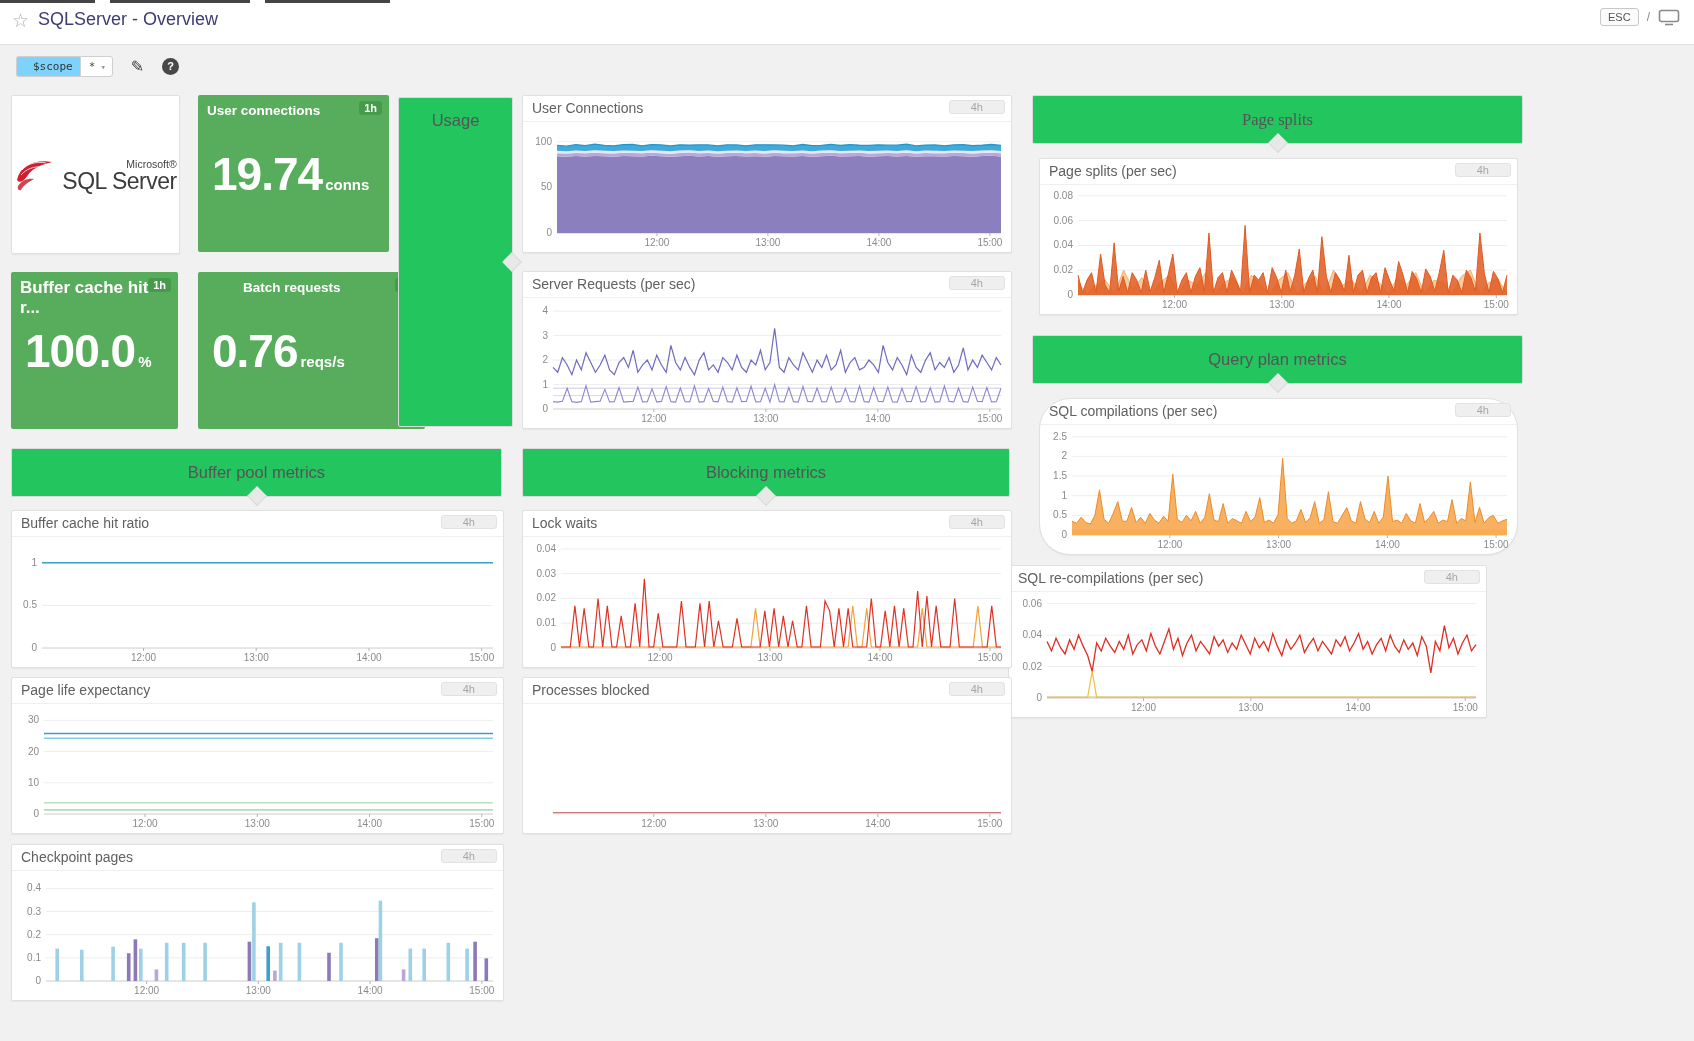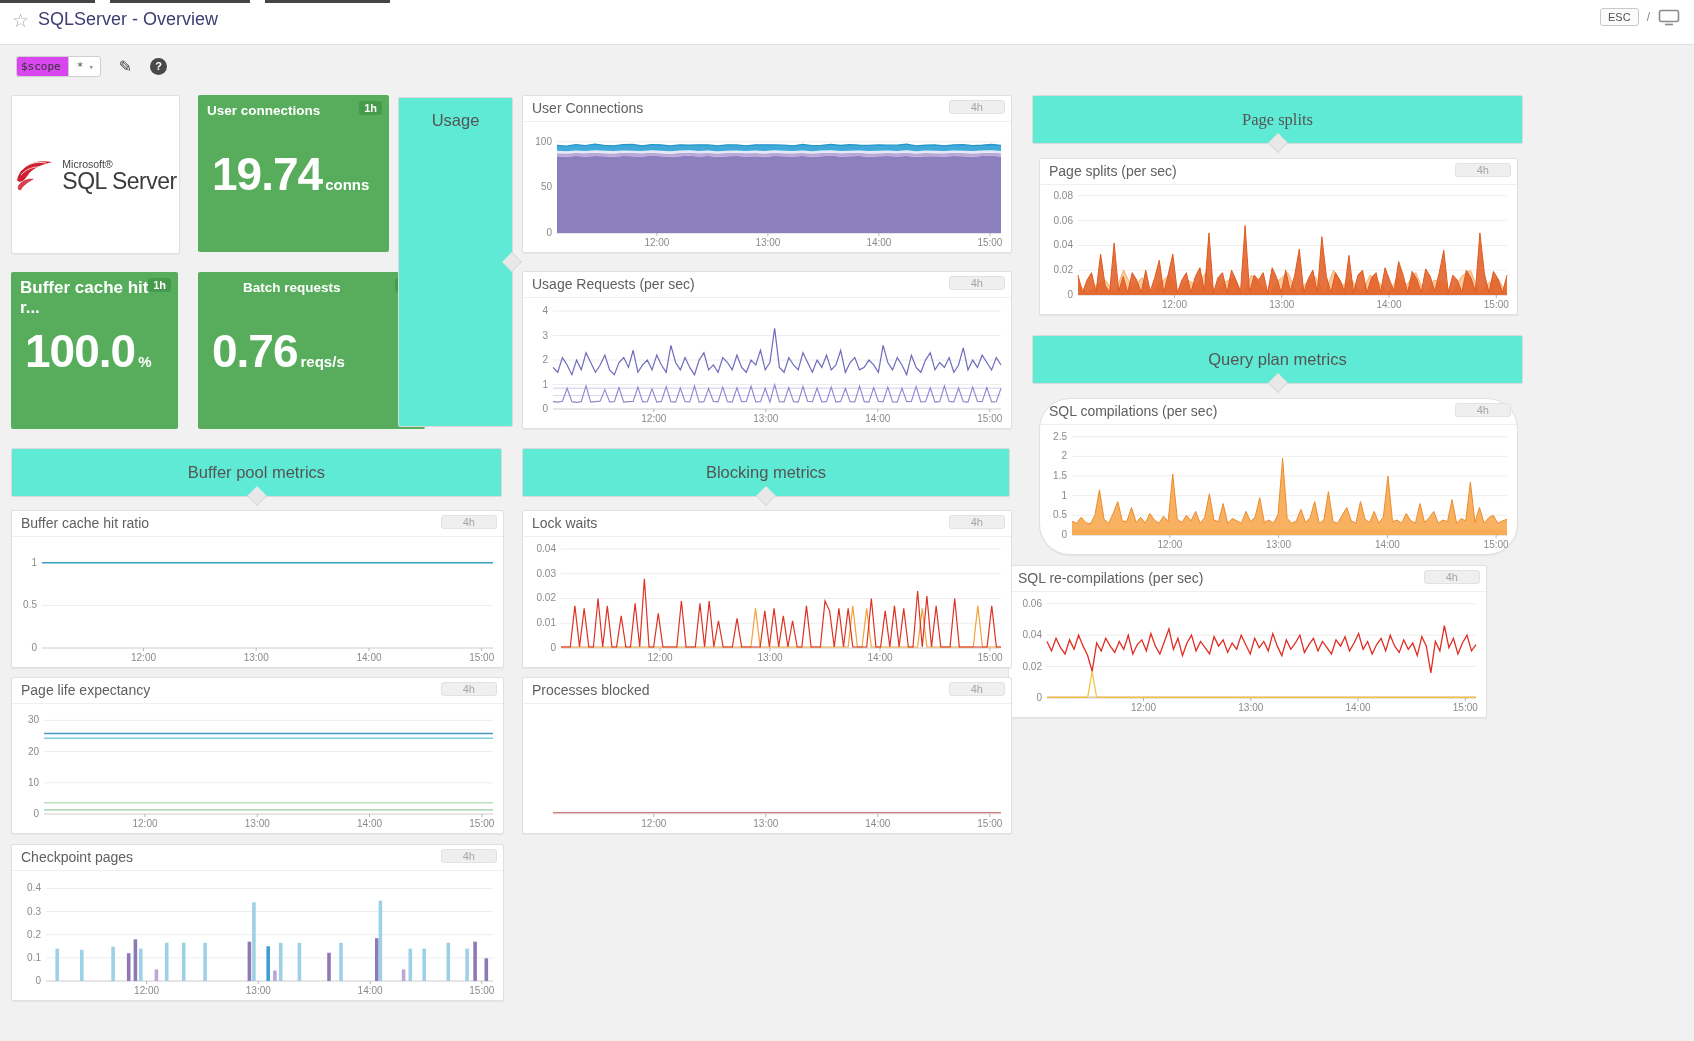--- a/index.html
+++ b/index.html
@@ -11,21 +11,21 @@
   .hdr-frag{position:absolute;top:0;height:3px;background:#454545;}
   .star{position:absolute;left:12px;top:9px;font-size:19px;color:#ababab;cursor:pointer;}
   .title{position:absolute;left:38px;top:9px;font-size:18px;color:#3e3c72;}
   .hdr-right{position:absolute;right:14px;top:8px;display:flex;align-items:center;gap:8px;}
   .esc{font-size:11px;color:#555;background:#fbfbfb;border:1px solid #c8c8c8;border-radius:3px;padding:2px 7px;cursor:pointer;}
   .slash{font-size:12px;color:#888;}
 
   
   .tbar{position:absolute;left:16px;top:56px;display:flex;align-items:center;gap:18px;}
   .scope{display:flex;align-items:stretch;height:21px;cursor:pointer;}
-  .scope-label{background:#d946ef;border:1px solid #cfcfcf;border-right:none;border-radius:3px 0 0 3px;font-family:"DejaVu Sans Mono",monospace;font-size:11px;color:#333;padding:3px 7px 0 4px;}
+  .scope-label{background:#7dd3fc;border:1px solid #cfcfcf;border-right:none;border-radius:3px 0 0 3px;font-family:"DejaVu Sans Mono",monospace;font-size:11px;color:#333;padding:3px 7px 0 16px;}
   .scope-val{background:#fff;border:1px solid #cfcfcf;border-radius:0 3px 3px 0;font-family:"DejaVu Sans Mono",monospace;font-size:11px;color:#444;padding:3px 6px 0 8px;}
   .scope-val .caret{color:#999;font-size:9px;margin-left:5px;}
   .pencil{font-size:16px;color:#3d3d3d;cursor:pointer;}
   .help{width:17px;height:17px;border-radius:50%;background:#484848;color:#fff;font-size:11px;font-weight:bold;text-align:center;line-height:17px;cursor:pointer;}
 
   
   .card{position:absolute;background:#fff;border:1px solid #e0e0e0;border-radius:2px;box-shadow:0 1px 1px rgba(0,0,0,0.05);}
   .chart-head{position:relative;height:25px;border-bottom:1px solid #efefef;}
   .chart-title{position:absolute;left:9px;top:4px;font-size:14px;color:#606060;white-space:nowrap;}
   .badge4h{position:absolute;right:6px;top:4px;font-size:11px;color:#a6a6a6;background:#efefef;border:1px solid #e2e2e2;border-radius:3px;padding:0 21px;}
@@ -35,30 +35,30 @@
   
   .tile{position:absolute;background:#58ad5c;border-radius:2px;color:#fff;}
   .tile-head{position:relative;height:26px;padding:6px 8px 0 9px;}
   .tile-title{font-size:13.5px;font-weight:bold;}
   .badge1h{position:absolute;right:7px;top:6px;font-size:11px;font-weight:bold;background:#459a4b;border-radius:3px;padding:1px 5px;}
   .tile-val{position:absolute;left:14px;top:52px;display:flex;align-items:baseline;}
   .tile-num{font-size:46px;font-weight:bold;letter-spacing:-1px;}
   .tile-unit{font-size:15px;font-weight:bold;margin-left:3px;}
 
   
-  .sec{position:absolute;background:#5eead4;border:1px solid #dadada;border-radius:2px;color:#555;font-size:16.5px;text-align:center;z-index:2;}
+  .sec{position:absolute;background:#22c55e;border:1px solid #dadada;border-radius:2px;color:#555;font-size:16.5px;text-align:center;z-index:2;}
   .sec-h{line-height:47px;}
   .sec-h:after{content:'';position:absolute;bottom:-7px;left:50%;margin-left:-7px;width:13px;height:13px;background:#e8e8e8;border-right:1px solid #dadada;border-bottom:1px solid #dadada;transform:rotate(45deg);}
   .sec-v{padding-top:13px;}
   .sec-v:after{content:'';position:absolute;right:-7px;top:50%;margin-top:-7px;width:13px;height:13px;background:#e8e8e8;border-top:1px solid #dadada;border-right:1px solid #dadada;transform:rotate(45deg);}
 
   
   .logo-wrap{display:flex;align-items:center;justify-content:center;height:100%;}
   .logo-text{margin-left:6px;color:#3c3c3c;}
-  .logo-ms{font-size:10.5px;color:#444;}
+  .logo-ms{font-size:10.5px;color:#444;text-align:right;}
   .logo-sql{font-size:23px;letter-spacing:-0.5px;line-height:22px;}
 </style>
 </head>
 <body>
 
 <div class="page">
 
   <div class="hdr">
     <div class="hdr-frag" style="left:0;width:95px;"></div>
     <div class="hdr-frag" style="left:110px;width:140px;"></div>
@@ -161,21 +161,21 @@
         <path d="M34,34.37L43.45,34.73L52.89,34.09L62.34,34.46L71.79,33.91L81.23,34.37L90.68,34.64L100.13,34L109.57,34.28L119.02,34.55L128.47,33.82L137.91,34.37L147.36,34.82L156.81,34.19L166.26,33.73L175.7,34.46L185.15,34.09L194.6,34.73L204.04,34.28L213.49,34L222.94,34.55L232.38,34.19L241.83,34.64L251.28,33.91L260.72,34.37L270.17,34.46L279.62,34.09L289.06,34.73L298.51,34.19L307.96,33.82L317.4,34.55L326.85,34.28L336.3,34L345.74,34.64L355.19,34.37L364.64,34.09L374.09,34.46L383.53,33.91L392.98,34.73L402.43,34.19L411.87,34.37L421.32,34.55L430.77,34L440.21,34.28L449.66,34.64L459.11,34.09L468.55,33.82L478,34.46L478,111L468.55,111L459.11,111L449.66,111L440.21,111L430.77,111L421.32,111L411.87,111L402.43,111L392.98,111L383.53,111L374.09,111L364.64,111L355.19,111L345.74,111L336.3,111L326.85,111L317.4,111L307.96,111L298.51,111L289.06,111L279.62,111L270.17,111L260.72,111L251.28,111L241.83,111L232.38,111L222.94,111L213.49,111L204.04,111L194.6,111L185.15,111L175.7,111L166.26,111L156.81,111L147.36,111L137.91,111L128.47,111L119.02,111L109.57,111L100.13,111L90.68,111L81.23,111L71.79,111L62.34,111L52.89,111L43.45,111L34,111Z" fill="#8c7fbe"></path>
         <path d="M34,31.18L43.45,31.54L52.89,30.9L62.34,31.27L71.79,30.72L81.23,31.18L90.68,31.45L100.13,30.81L109.57,31.08L119.02,31.36L128.47,30.63L137.91,31.18L147.36,31.63L156.81,30.99L166.26,30.54L175.7,31.27L185.15,30.9L194.6,31.54L204.04,31.08L213.49,30.81L222.94,31.36L232.38,30.99L241.83,31.45L251.28,30.72L260.72,31.18L270.17,31.27L279.62,30.9L289.06,31.54L298.51,30.99L307.96,30.63L317.4,31.36L326.85,31.08L336.3,30.81L345.74,31.45L355.19,31.18L364.64,30.9L374.09,31.27L383.53,30.72L392.98,31.54L402.43,30.99L411.87,31.18L421.32,31.36L430.77,30.81L440.21,31.08L449.66,31.45L459.11,30.9L468.55,30.63L478,31.27L478,34.46L468.55,33.82L459.11,34.09L449.66,34.64L440.21,34.28L430.77,34L421.32,34.55L411.87,34.37L402.43,34.19L392.98,34.73L383.53,33.91L374.09,34.46L364.64,34.09L355.19,34.37L345.74,34.64L336.3,34L326.85,34.28L317.4,34.55L307.96,33.82L298.51,34.19L289.06,34.73L279.62,34.09L270.17,34.46L260.72,34.37L251.28,33.91L241.83,34.64L232.38,34.19L222.94,34.55L213.49,34L204.04,34.28L194.6,34.73L185.15,34.09L175.7,34.46L166.26,33.73L156.81,34.19L147.36,34.82L137.91,34.37L128.47,33.82L119.02,34.55L109.57,34.28L100.13,34L90.68,34.64L81.23,34.37L71.79,33.91L62.34,34.46L52.89,34.09L43.45,34.73L34,34.37Z" fill="#b9a9d9"></path>
         <path d="M34,28.8L43.45,29.17L52.89,28.53L62.34,28.89L71.79,28.35L81.23,28.8L90.68,29.08L100.13,28.44L109.57,28.71L119.02,28.99L128.47,28.26L137.91,28.8L147.36,29.26L156.81,28.62L166.26,28.16L175.7,28.89L185.15,28.53L194.6,29.17L204.04,28.71L213.49,28.44L222.94,28.99L232.38,28.62L241.83,29.08L251.28,28.35L260.72,28.8L270.17,28.89L279.62,28.53L289.06,29.17L298.51,28.62L307.96,28.26L317.4,28.99L326.85,28.71L336.3,28.44L345.74,29.08L355.19,28.8L364.64,28.53L374.09,28.89L383.53,28.35L392.98,29.17L402.43,28.62L411.87,28.8L421.32,28.99L430.77,28.44L440.21,28.71L449.66,29.08L459.11,28.53L468.55,28.26L478,28.89L478,31.27L468.55,30.63L459.11,30.9L449.66,31.45L440.21,31.08L430.77,30.81L421.32,31.36L411.87,31.18L402.43,30.99L392.98,31.54L383.53,30.72L374.09,31.27L364.64,30.9L355.19,31.18L345.74,31.45L336.3,30.81L326.85,31.08L317.4,31.36L307.96,30.63L298.51,30.99L289.06,31.54L279.62,30.9L270.17,31.27L260.72,31.18L251.28,30.72L241.83,31.45L232.38,30.99L222.94,31.36L213.49,30.81L204.04,31.08L194.6,31.54L185.15,30.9L175.7,31.27L166.26,30.54L156.81,30.99L147.36,31.63L137.91,31.18L128.47,30.63L119.02,31.36L109.57,31.08L100.13,30.81L90.68,31.45L81.23,31.18L71.79,30.72L62.34,31.27L52.89,30.9L43.45,31.54L34,31.18Z" fill="#e3e9f6"></path>
         <path d="M34,23.33L43.45,24.15L52.89,22.6L62.34,23.6L71.79,22.14L81.23,23.33L90.68,23.97L100.13,22.6L109.57,22.42L119.02,23.79L128.47,22.6L137.91,22.78L147.36,23.88L156.81,22.87L166.26,23.06L175.7,22.78L185.15,22.96L194.6,23.88L204.04,22.78L213.49,22.96L222.94,23.79L232.38,22.87L241.83,22.87L251.28,22.96L260.72,23.15L270.17,23.79L279.62,22.51L289.06,23.6L298.51,23.33L307.96,22.42L317.4,23.51L326.85,22.6L336.3,23.24L345.74,23.42L355.19,22.87L364.64,23.15L374.09,23.15L383.53,22.14L392.98,23.88L402.43,23.06L411.87,22.96L421.32,23.79L430.77,22.78L440.21,22.69L449.66,23.6L459.11,23.24L468.55,22.51L478,23.33L478,28.89L468.55,28.26L459.11,28.53L449.66,29.08L440.21,28.71L430.77,28.44L421.32,28.99L411.87,28.8L402.43,28.62L392.98,29.17L383.53,28.35L374.09,28.89L364.64,28.53L355.19,28.8L345.74,29.08L336.3,28.44L326.85,28.71L317.4,28.99L307.96,28.26L298.51,28.62L289.06,29.17L279.62,28.53L270.17,28.89L260.72,28.8L251.28,28.35L241.83,29.08L232.38,28.62L222.94,28.99L213.49,28.44L204.04,28.71L194.6,29.17L185.15,28.53L175.7,28.89L166.26,28.16L156.81,28.62L147.36,29.26L137.91,28.8L128.47,28.26L119.02,28.99L109.57,28.71L100.13,28.44L90.68,29.08L81.23,28.8L71.79,28.35L62.34,28.89L52.89,28.53L43.45,29.17L34,28.8Z" fill="#41aad9"></path>
         <path d="M34,23.33L43.45,24.15L52.89,22.6L62.34,23.6L71.79,22.14L81.23,23.33L90.68,23.97L100.13,22.6L109.57,22.42L119.02,23.79L128.47,22.6L137.91,22.78L147.36,23.88L156.81,22.87L166.26,23.06L175.7,22.78L185.15,22.96L194.6,23.88L204.04,22.78L213.49,22.96L222.94,23.79L232.38,22.87L241.83,22.87L251.28,22.96L260.72,23.15L270.17,23.79L279.62,22.51L289.06,23.6L298.51,23.33L307.96,22.42L317.4,23.51L326.85,22.6L336.3,23.24L345.74,23.42L355.19,22.87L364.64,23.15L374.09,23.15L383.53,22.14L392.98,23.88L402.43,23.06L411.87,22.96L421.32,23.79L430.77,22.78L440.21,22.69L449.66,23.6L459.11,23.24L468.55,22.51L478,23.33" fill="none" stroke="#2497c9" stroke-width="1.3"></path>
       </svg>
   </div>
 
   <div class="card" style="left:522px;top:271px;width:488px;height:156px;">
     <div class="chart-head">
-        <span class="chart-title">Usage Requests (per sec)</span>
+        <span class="chart-title">Server Requests (per sec)</span>
         <span class="badge4h">4h</span>
       </div>
     <svg class="plot" width="486" height="128">
         <line x1="30" y1="111" x2="478" y2="111" stroke="#cccccc"></line>
         <text x="25" y="114" text-anchor="end" class="tk">0</text>
         <line x1="30" y1="86.53" x2="478" y2="86.53" stroke="#ededed"></line>
         <text x="25" y="89.53" text-anchor="end" class="tk">1</text>
         <line x1="30" y1="62.06" x2="478" y2="62.06" stroke="#ededed"></line>
         <text x="25" y="65.06" text-anchor="end" class="tk">2</text>
         <line x1="30" y1="37.59" x2="478" y2="37.59" stroke="#ededed"></line>

